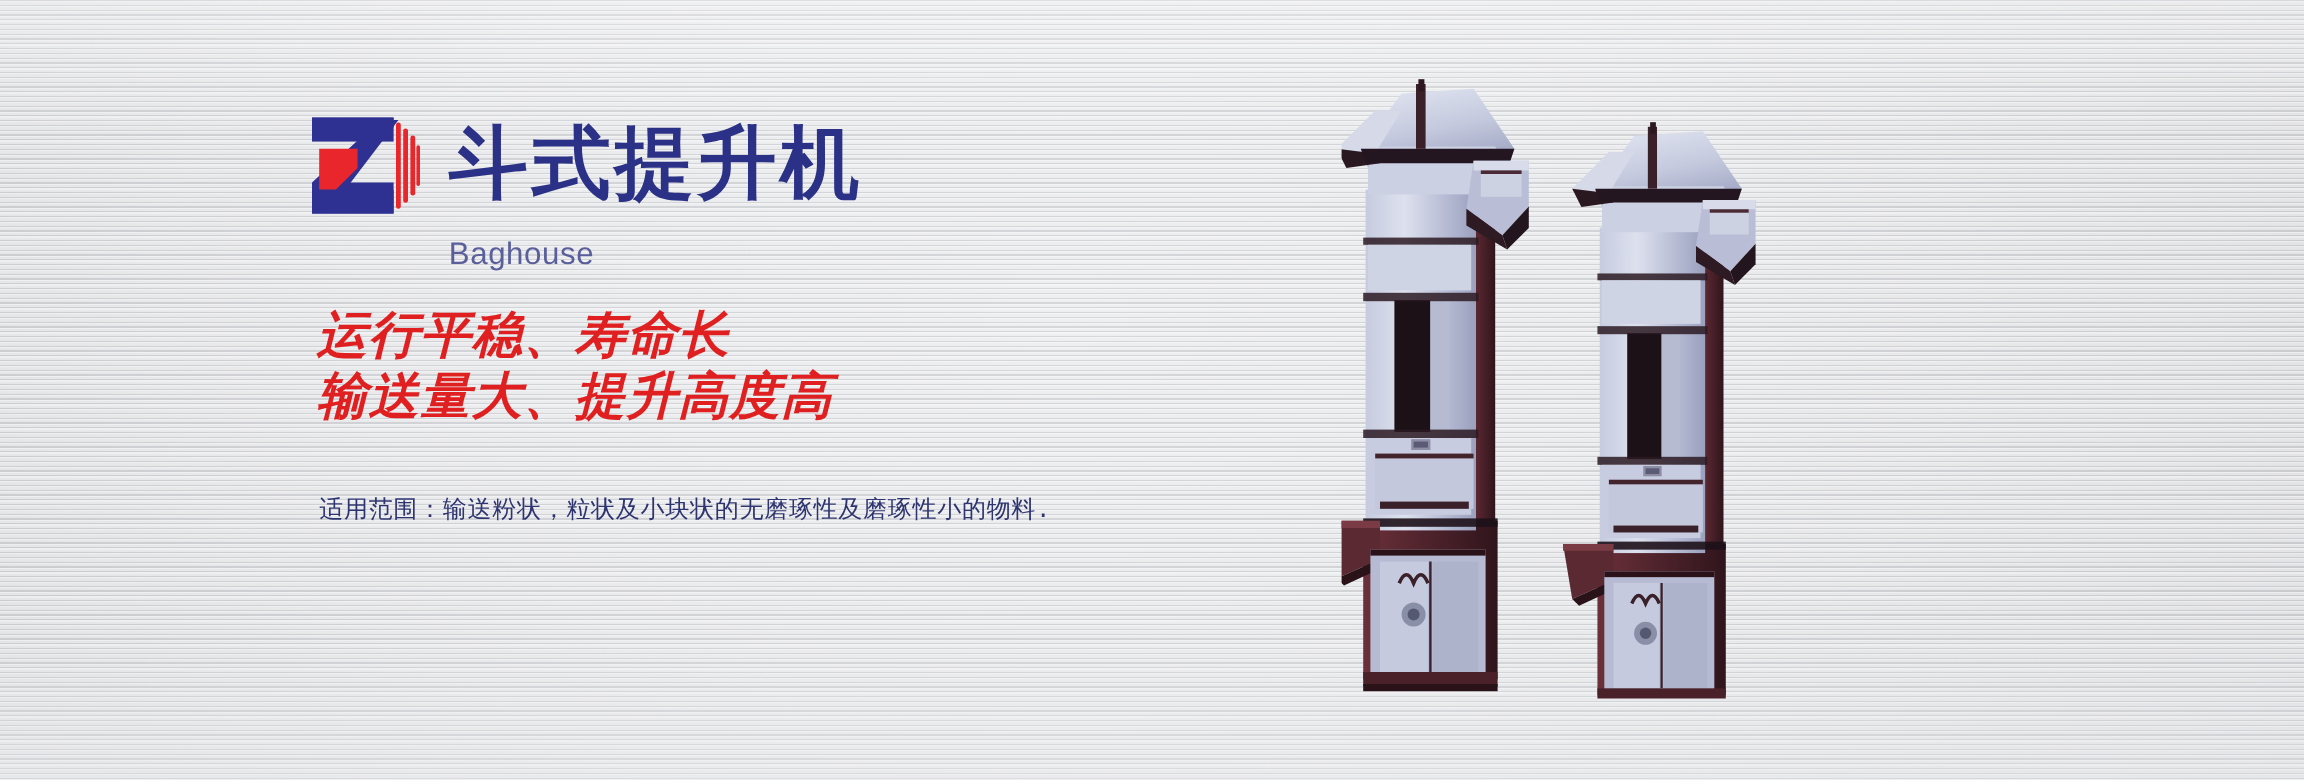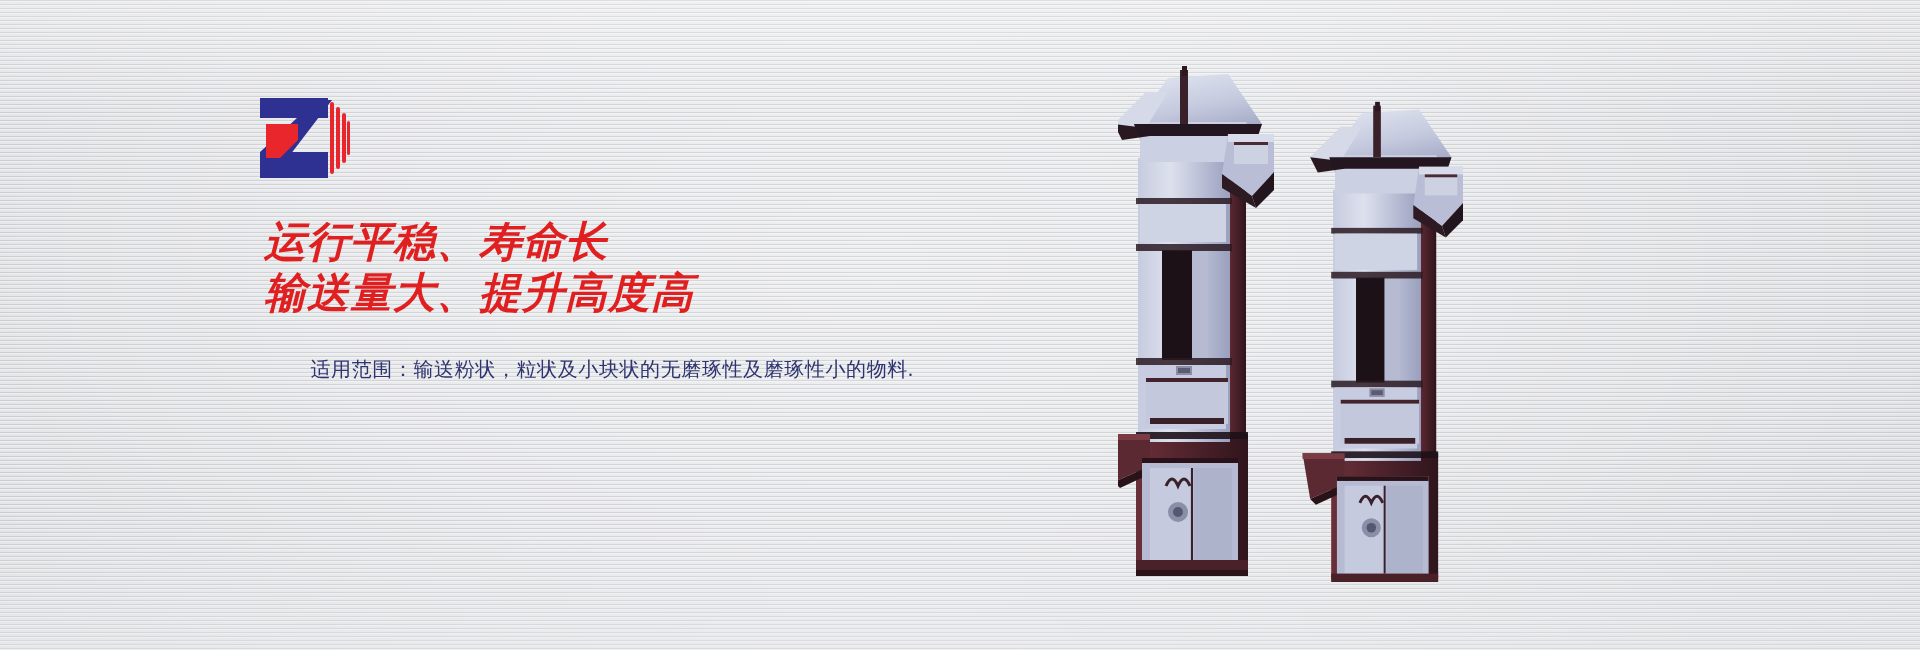--- a/index.html
+++ b/index.html
@@ -93,29 +93,28 @@
     font-weight: 700;
     font-style: italic;
     color: #e02020;
     line-height: 1.22;
     letter-spacing: 1px;
     white-space: nowrap;
   }
   .slogan .line { display: block; }
 
   .desc {
-    margin-top: 38px;
+    margin-top: 56px;
     margin-left: 8px;
-    font-family: Liberation Serif, serif;
+    font-family: Liberation Mono, monospace;
     font-size: 20px;
     font-weight: 400;
     color: #2e3470;
     letter-spacing: 0.6px;
     white-space: nowrap;
-    text-align: center;
   }
 
   
   .product {
     position: absolute;
     left: 1118px;
     top: 62px;
     width: 420px;
     height: 520px;
     z-index: 3;
@@ -144,22 +143,24 @@
 
           <path d="M8 28 H40 V44 L22 62 H8 Z" fill="#e8262b"></path>
 
           <rect x="72" y="6" width="4" height="72" rx="2" fill="#e8262b"></rect>
           <rect x="78" y="11" width="4" height="62" rx="2" fill="#e8262b"></rect>
           <rect x="84" y="17" width="4" height="50" rx="2" fill="#e8262b"></rect>
           <rect x="89" y="25" width="3" height="34" rx="1.5" fill="#e8262b"></rect>
         </svg>
       </div>
 
+      <div class="title-text">斗式提升机</div>
     </div>
 
+    <div class="subtitle">Baghouse</div>
 
     <div class="slogan">
       <span class="line">运行平稳、寿命长</span>
       <span class="line">输送量大、提升高度高</span>
     </div>
 
     <div class="desc">适用范围：输送粉状，粒状及小块状的无磨琢性及磨琢性小的物料.</div>
   </div>
 
   <div class="product">

